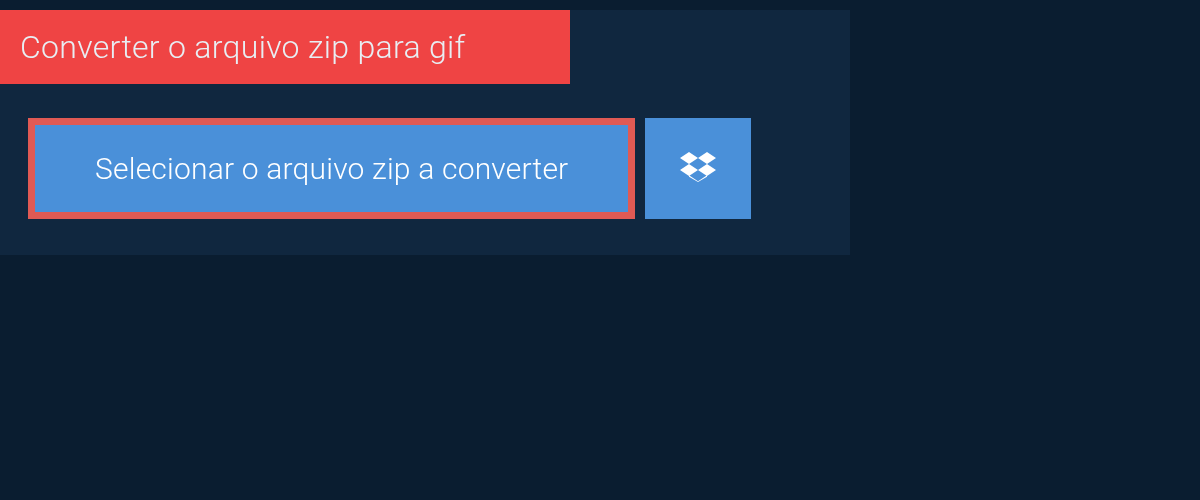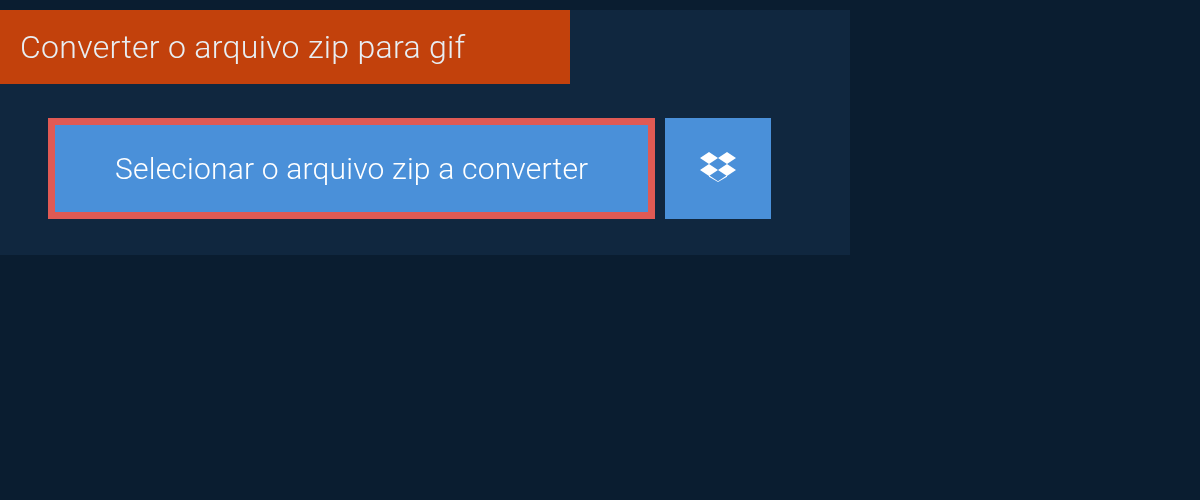--- a/index.html
+++ b/index.html
@@ -14,37 +14,36 @@
       font-family: -apple-system, BlinkMacSystemFont, "Segoe UI", Roboto, Helvetica, Arial, sans-serif;
       font-weight: 300;
       overflow: hidden;
     }
     .panel {
       background: #10273f;
       width: 850px;
       margin-top: 10px;
     }
     .title-bar {
-      background: #c2410c;
+      background: #ef4444;
       padding: 18px 20px;
       display: inline-block;
       min-width: 570px;
     }
     .title-text {
       color: #e8eef3;
       font-size: 32px;
       font-weight: 300;
       letter-spacing: 0.3px;
     }
     .button-row {
       display: flex;
       align-items: stretch;
       padding: 34px 28px 36px 28px;
       gap: 10px;
-      margin-left: 20px;
     }
     .select-button {
       background: #4a90d9;
       border: 7px solid #e05a54;
       color: #ffffff;
       font-size: 30px;
       font-weight: 300;
       padding: 26px 60px;
       display: flex;
       align-items: center;

